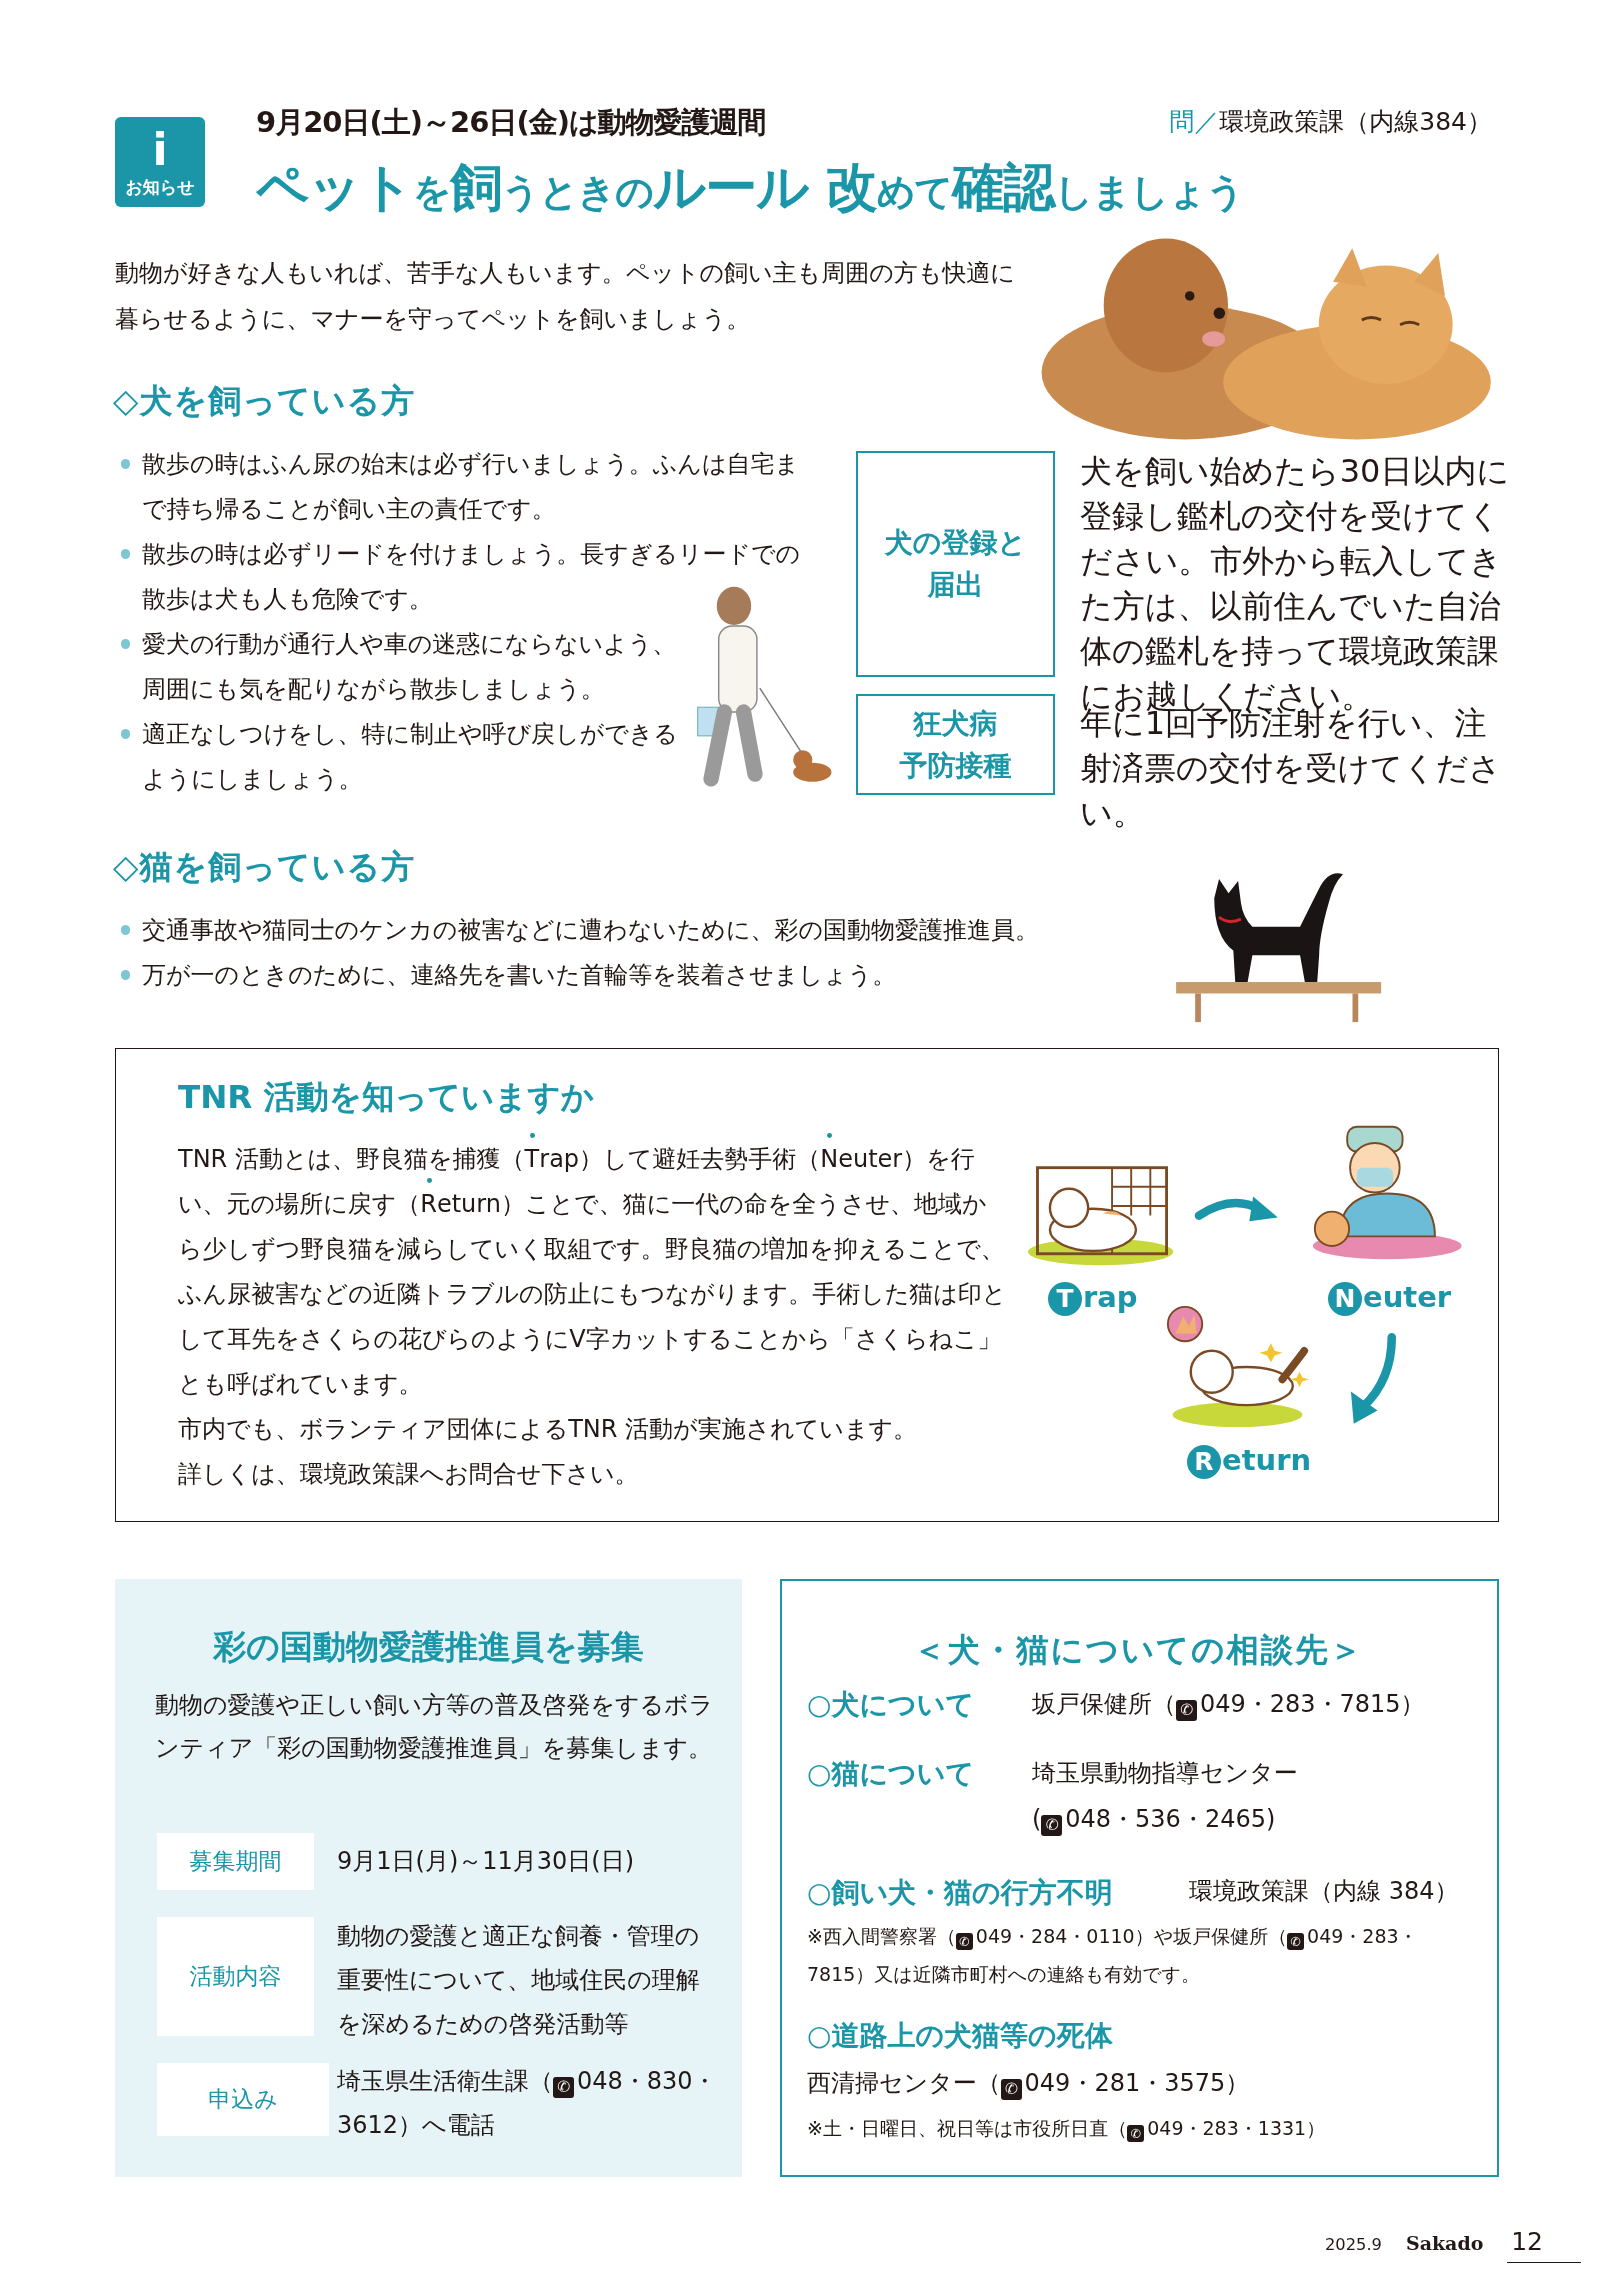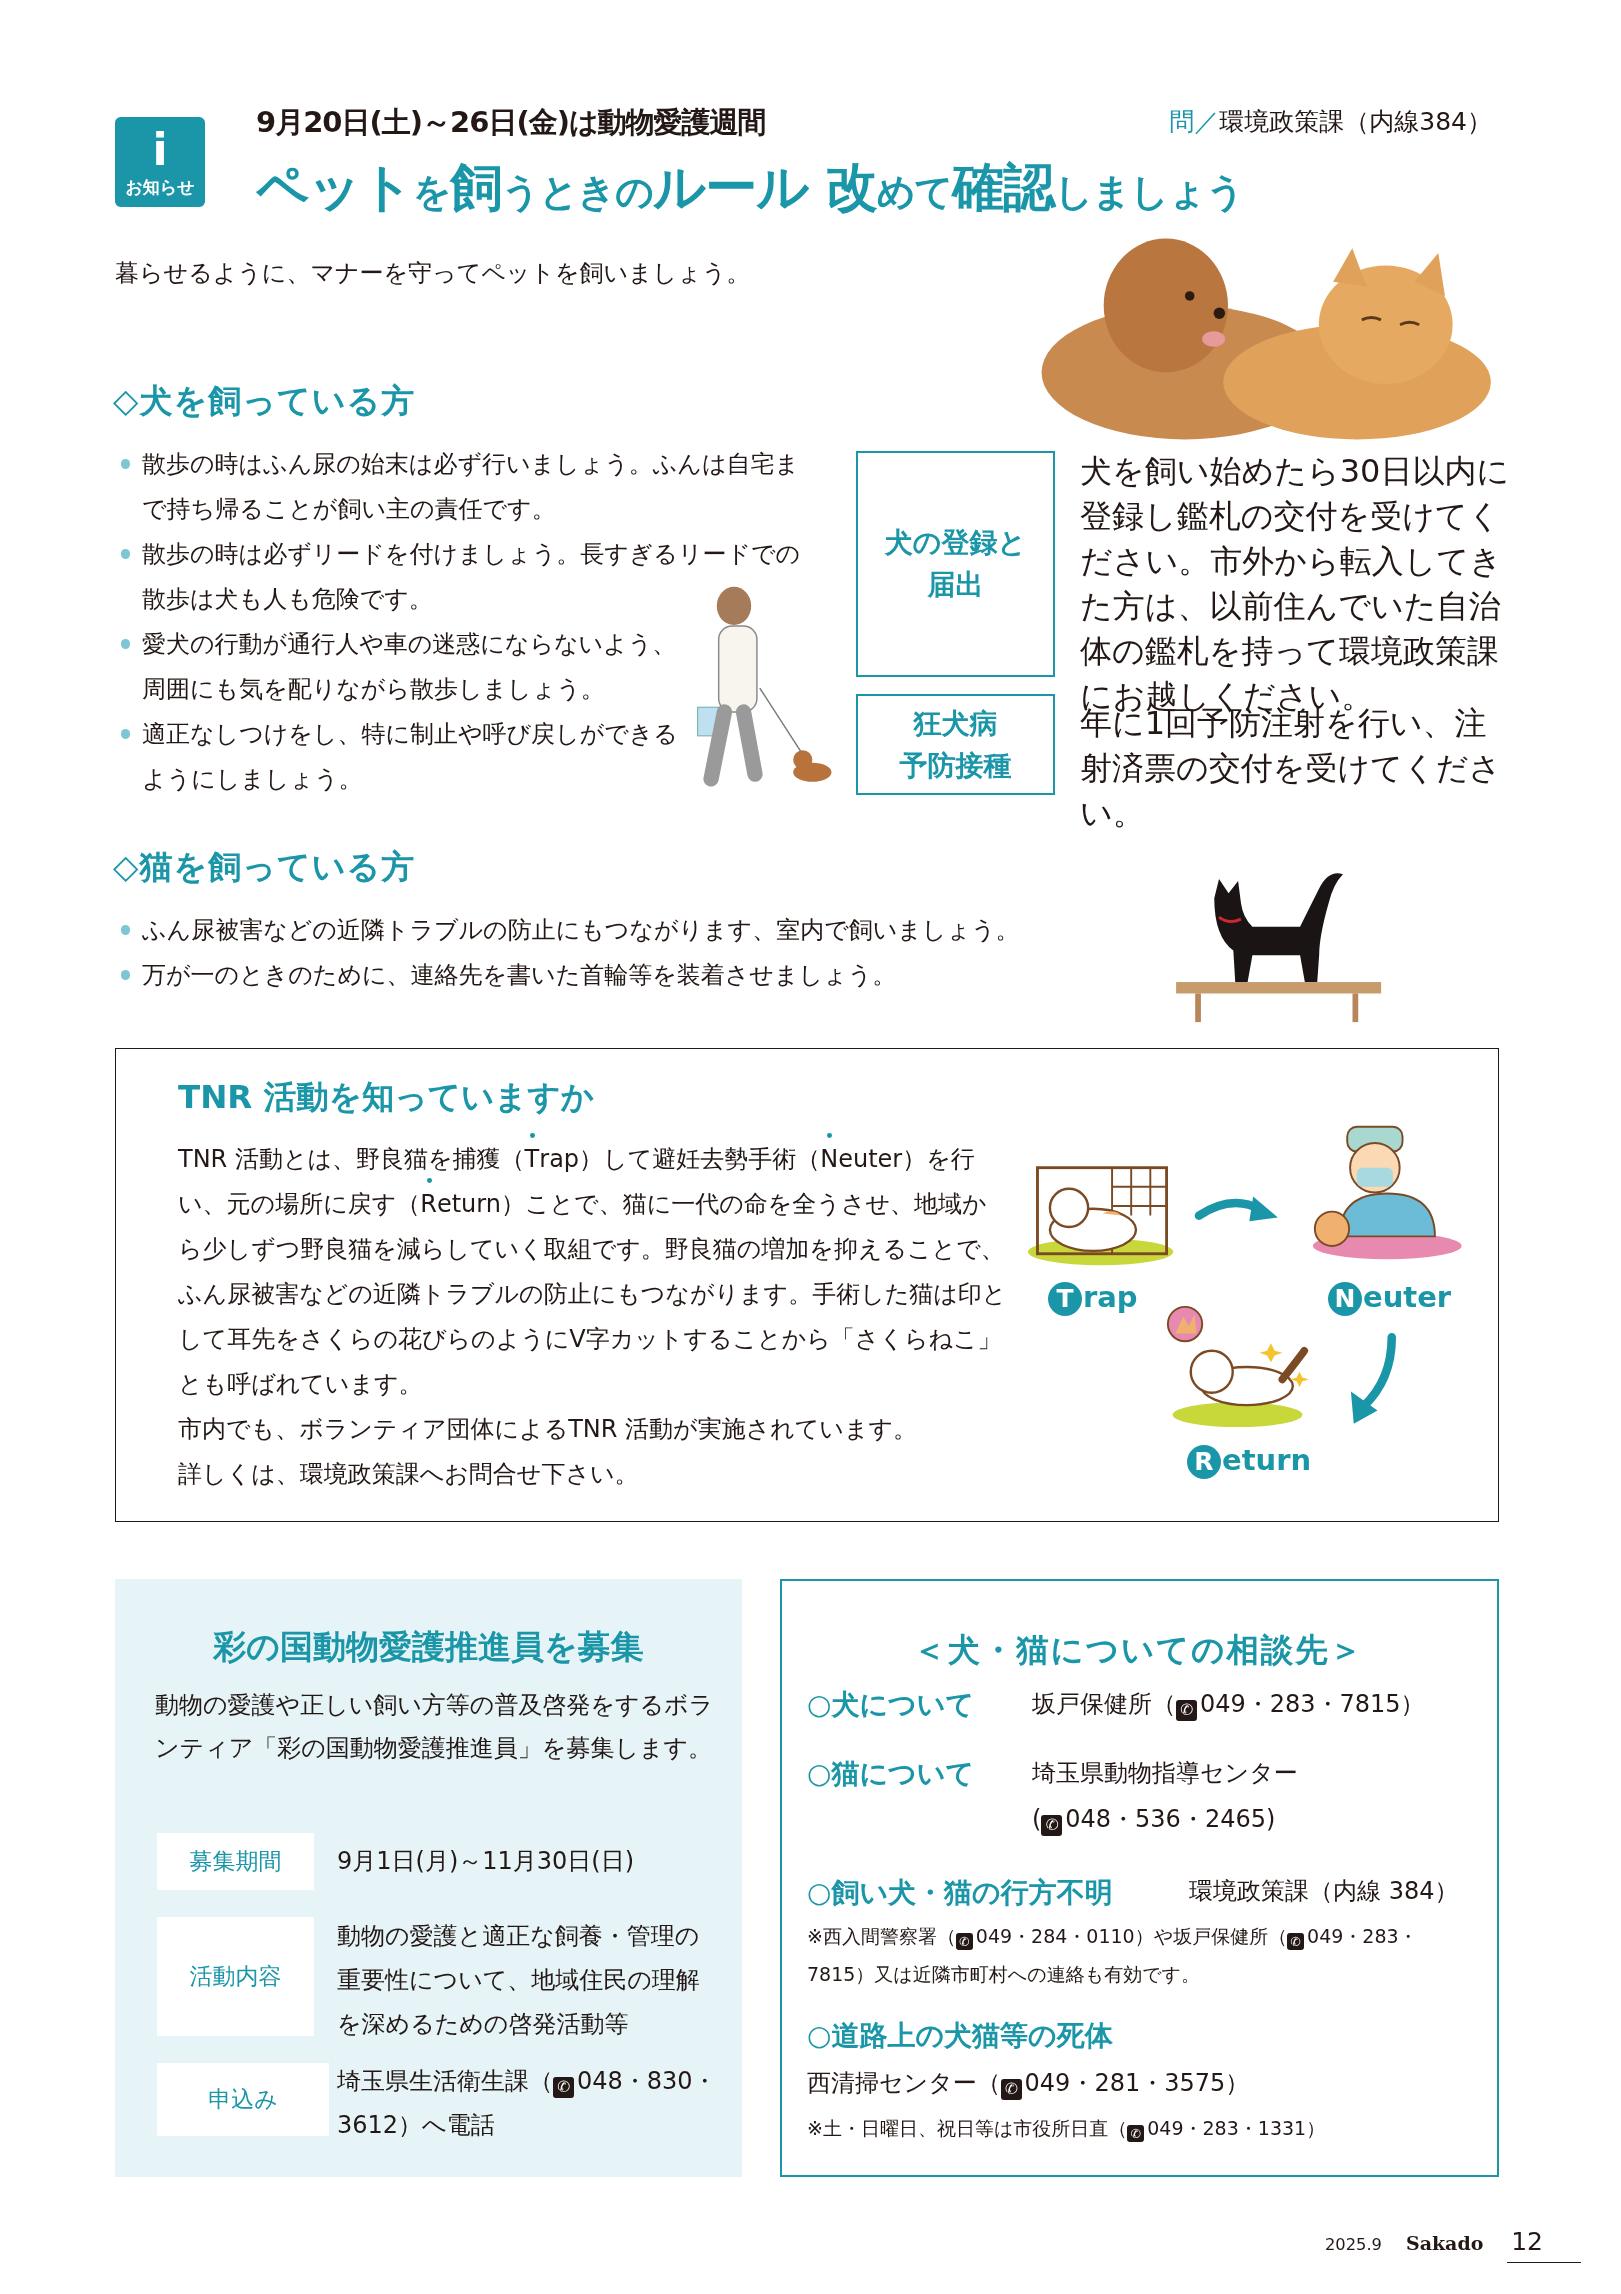--- a/index.html
+++ b/index.html
@@ -69,20 +69,21 @@
 </div>
 <div class="abs subhead">9月20日(土)～26日(金)は動物愛護週間</div>
 <div class="abs inquiry">
   <span class="q">問／</span><span>環境政策課（内線384）</span>
 </div>
 <h1 class="abs main-title">
   <span>ペット</span><span class="sm">を</span><span>飼</span><span class="sm">うときの</span><span>ルール </span><span>改</span><span class="sm">めて</span><span>確認</span><span class="sm">しましょう</span>
 </h1>
 
 <div class="abs intro">
+  <div>動物が好きな人もいれば、苦手な人もいます。ペットの飼い主も周囲の方も快適に</div>
   <div>暮らせるように、マナーを守ってペットを飼いましょう。</div>
 </div>
 
 <svg class="abs pet-photo" viewBox="0 0 500 230">
   <ellipse cx="160" cy="150" rx="150" ry="70" fill="#c98a4f"></ellipse>
   <ellipse cx="140" cy="80" rx="65" ry="70" fill="#b9773f"></ellipse>
   <circle cx="165" cy="70" r="5" fill="#2a1a10"></circle>
   <circle cx="196" cy="88" r="6" fill="#2a1a10"></circle>
   <ellipse cx="190" cy="115" rx="12" ry="8" fill="#e79a9a"></ellipse>
   <ellipse cx="340" cy="160" rx="140" ry="60" fill="#e0a15a"></ellipse>
@@ -118,21 +119,21 @@
 <div class="abs dog-desc" style="left:1080px; top:449px; width:430px;">犬を飼い始めたら30日以内に登録し鑑札の交付を受けてください。市外から転入してきた方は、以前住んでいた自治体の鑑札を持って環境政策課にお越しください。</div>
 
 <div class="abs dog-box" style="left:856px; top:694px; width:199px; height:101px;">
   <div>狂犬病</div>
   <div>予防接種</div>
 </div>
 <div class="abs dog-desc" style="left:1080px; top:701px; width:430px;">年に1回予防注射を行い、注射済票の交付を受けてください。</div>
 
 <div class="abs section-head" style="left:113px; top:845px;">◇猫を飼っている方</div>
 <ul class="abs bullets" style="left:115px; top:908px; width:1004px;">
-  <li>ふん尿被害などの近隣トラブルの防止にもつながります、室内で飼いましょう。</li>
+  <li>交通事故や猫同士のケンカの被害などに遭わないために、彩の国動物愛護推進員。</li>
   <li>万が一のときのために、連絡先を書いた首輪等を装着させましょう。</li>
 </ul>
 <svg class="abs" style="left:1176px; top:860px; width:210px; height:164px;" viewBox="0 0 220 172">
   <path d="M40 40 L45 20 L55 35 L65 22 L68 45 Q70 60 80 70 L130 70 Q140 50 150 30 Q160 10 175 15 Q165 25 160 45 Q150 80 150 100 L148 128 L135 128 L130 100 L80 100 L75 128 L62 128 L60 95 Q40 80 40 40 Z" fill="#1a1414"></path>
   <path d="M45 60 Q55 68 68 62" stroke="#d2262e" stroke-width="3" fill="none"></path>
   <rect x="0" y="128" width="215" height="12" fill="#c89b6c"></rect>
   <rect x="20" y="140" width="6" height="30" fill="#b7865a"></rect>
   <rect x="185" y="140" width="6" height="30" fill="#b7865a"></rect>
 </svg>
 

